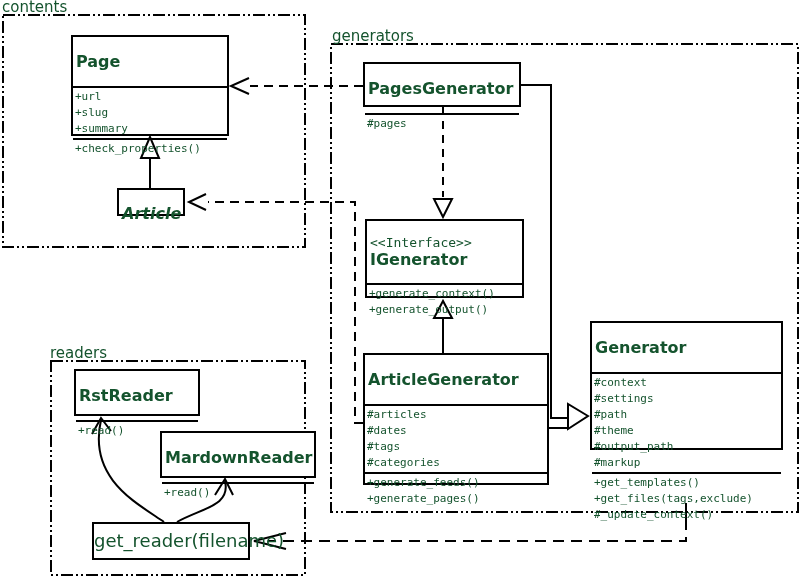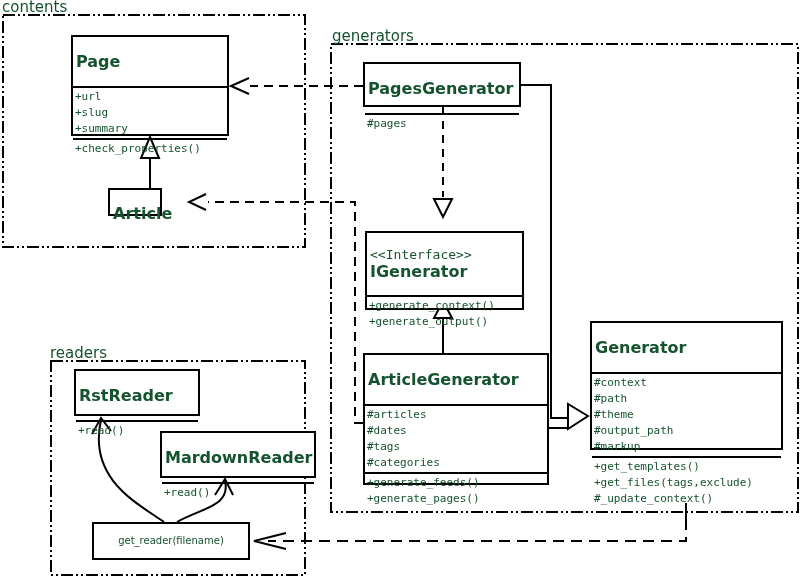--- a/index.html
+++ b/index.html
@@ -10,21 +10,21 @@
   .uml{position:absolute;border:2px solid #000;background:#fff;box-sizing:border-box;}
   .uml .title{font-weight:bold;font-size:16px;line-height:21px;text-align:left;
               padding:14px 3px;border-bottom:2px solid #000;white-space:nowrap;}
   .uml .title.last{border-bottom:none;}
   .uml .members{font-family:"DejaVu Sans Mono",monospace;font-size:11px;line-height:16px;
                 padding:1px 2px;white-space:pre;overflow:hidden;}
   .uml .members.sep{border-bottom:2px solid #000;}
   .stereo{font-family:"DejaVu Sans Mono",monospace;font-weight:normal;font-size:13px;line-height:15px;}
   .iface-name{font-weight:bold;font-size:16px;line-height:19px;}
   .plainbox{position:absolute;border:2px solid #000;background:#fff;box-sizing:border-box;
-            text-align:center;font-size:10px;}
+            text-align:center;font-size:18px;}
 </style>
 </head>
 <body>
 
 <div id="stage">
 
   <svg id="wires" viewBox="0 0 803 579" xmlns="http://www.w3.org/2000/svg">
 
     <rect x="3" y="15" width="302" height="232" fill="none" stroke="#000" stroke-width="2" stroke-dasharray="12 3 2 3 2 3"></rect>
     <rect x="331" y="44" width="467" height="468" fill="none" stroke="#000" stroke-width="2" stroke-dasharray="12 3 2 3 2 3"></rect>
@@ -63,46 +63,46 @@
   <div class="pkg-label" style="left:2px;top:0px;">contents</div>
   <div class="pkg-label" style="left:332px;top:29px;">generators</div>
   <div class="pkg-label" style="left:50px;top:346px;text-align:center;">readers</div>
 
   <div class="uml" style="left:71px;top:35px;width:158px;height:101px;">
     <div class="title">Page</div>
     <div class="members sep"><div>+url</div><div>+slug</div><div>+summary</div></div>
     <div class="members"><div>+check_properties()</div></div>
   </div>
 
-  <div class="uml" style="left:108px;top:188px;width:54px;height:28px;">
+  <div class="uml" style="left:117px;top:188px;width:68px;height:28px;font-style:italic;">
     <div class="title last" style="line-height:20px;">Article</div>
   </div>
 
   <div class="uml" style="left:363px;top:62px;width:158px;height:45px;">
     <div class="title">PagesGenerator</div>
     <div class="members"><div>#pages</div></div>
   </div>
 
-  <div class="uml" style="left:365px;top:219px;width:159px;height:79px;margin-top:12px;">
+  <div class="uml" style="left:365px;top:219px;width:159px;height:79px;">
     <div class="title" style="line-height:normal;">
       <div class="stereo">&lt;&lt;Interface&gt;&gt;</div>
       <div class="iface-name">IGenerator</div>
     </div>
     <div class="members"><div>+generate_context()</div><div>+generate_output()</div></div>
   </div>
 
   <div class="uml" style="left:363px;top:353px;width:186px;height:132px;">
     <div class="title">ArticleGenerator</div>
     <div class="members sep"><div>#articles</div><div>#dates</div><div>#tags</div><div>#categories</div></div>
     <div class="members"><div>+generate_feeds()</div><div>+generate_pages()</div></div>
   </div>
 
   <div class="uml" style="left:590px;top:321px;width:193px;height:129px;">
     <div class="title">Generator</div>
-    <div class="members sep"><div>#context</div><div>#path</div><div>#theme</div><div>#output_path</div><div>#markup</div></div>
+    <div class="members sep"><div>#context</div><div>#settings</div><div>#path</div><div>#theme</div><div>#output_path</div><div>#markup</div></div>
     <div class="members"><div>+get_templates()</div><div>+get_files(tags,exclude)</div><div>#_update_context()</div></div>
   </div>
 
   <div class="uml" style="left:74px;top:369px;width:126px;height:47px;">
     <div class="title">RstReader</div>
     <div class="members"><div>+read()</div></div>
   </div>
 
   <div class="uml" style="left:137px;top:431px;width:156px;height:47px;margin-left:23px;">
     <div class="title">MardownReader</div>

